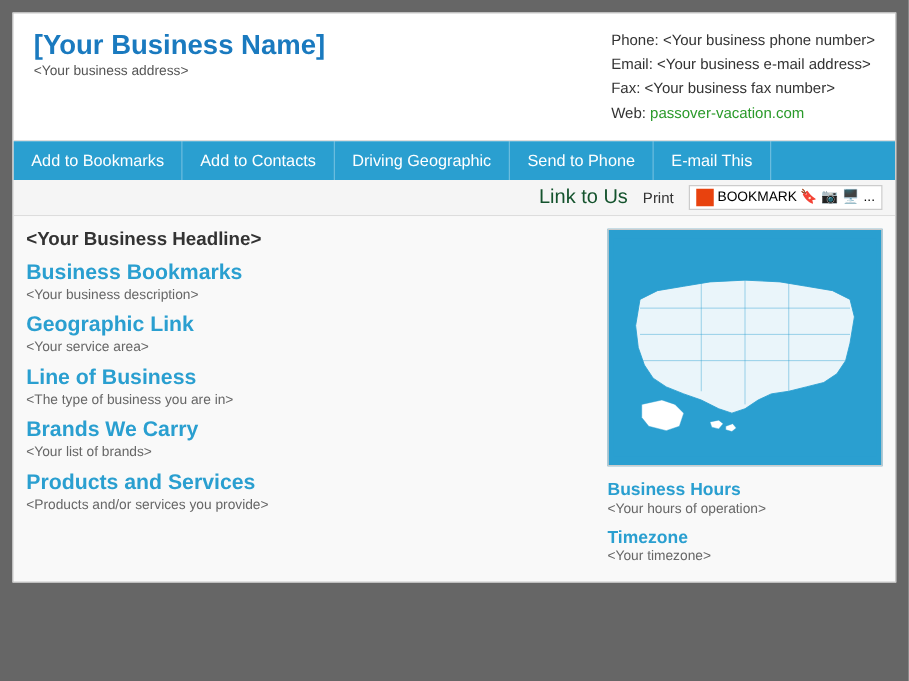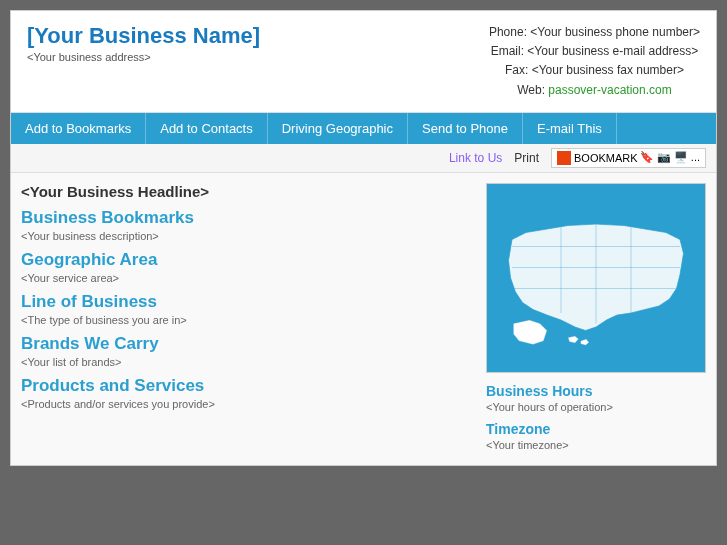--- a/index.html
+++ b/index.html
@@ -29,21 +29,21 @@
       font-size: 22px;
       font-weight: bold;
       color: #1a7abf;
     }
     .header-left .business-address {
       font-size: 11px;
       color: #555;
       margin-top: 2px;
     }
     .header-right {
-      text-align: center;
+      text-align: left;
       font-size: 12px;
       color: #333;
       line-height: 1.6;
     }
     .header-right .web-link {
       color: #2a9a2a;
       text-decoration: none;
     }
     .navbar {
       background: #2a9fd0;
@@ -61,22 +61,22 @@
     .sub-toolbar {
       display: flex;
       justify-content: flex-end;
       align-items: center;
       padding: 4px 10px;
       background: #f5f5f5;
       border-bottom: 1px solid #ddd;
       gap: 12px;
     }
     .sub-toolbar a {
-      color: #8b5cf6;
-      font-size: 12px;
+      color: #14532d;
+      font-size: 16px;
       text-decoration: none;
     }
     .sub-toolbar .print-link {
       color: #333;
       font-size: 12px;
       text-decoration: none;
     }
     .bookmark-btn {
       display: flex;
       align-items: center;
@@ -192,21 +192,21 @@
   </div>
 
   <div class="main-content">
 
     <div class="left-col">
       <div class="business-headline">&lt;Your Business Headline&gt;</div>
 
       <div class="section-title">Business Bookmarks</div>
       <div class="section-desc">&lt;Your business description&gt;</div>
 
-      <div class="section-title">Geographic Area</div>
+      <div class="section-title">Geographic Link</div>
       <div class="section-desc">&lt;Your service area&gt;</div>
 
       <div class="section-title">Line of Business</div>
       <div class="section-desc">&lt;The type of business you are in&gt;</div>
 
       <div class="section-title">Brands We Carry</div>
       <div class="section-desc">&lt;Your list of brands&gt;</div>
 
       <div class="section-title">Products and Services</div>
       <div class="section-desc">&lt;Products and/or services you provide&gt;</div>

